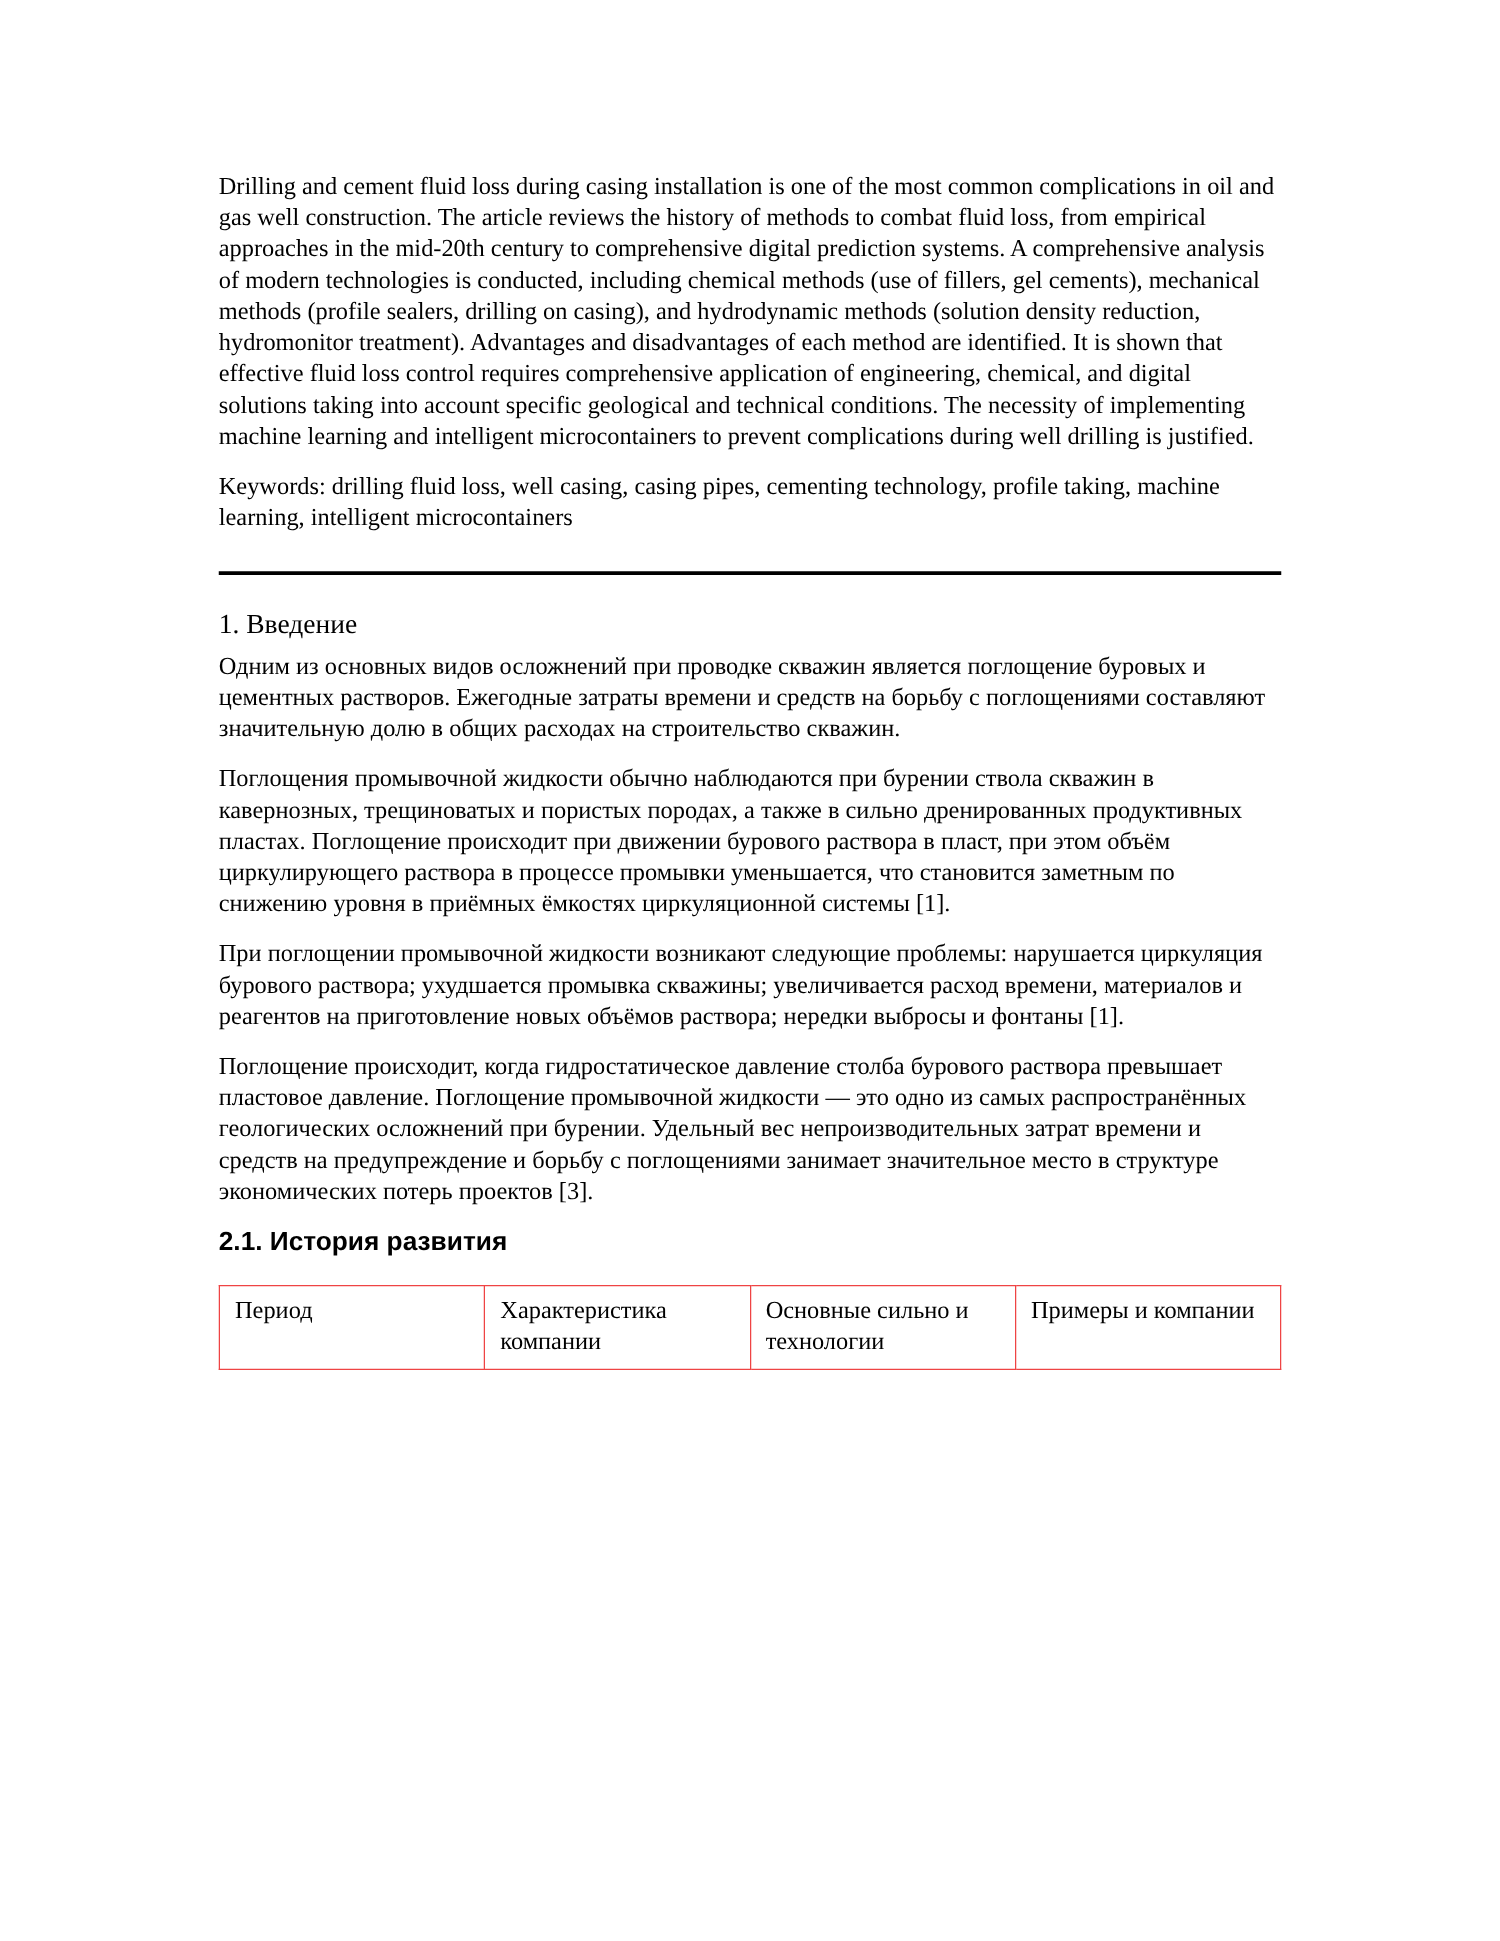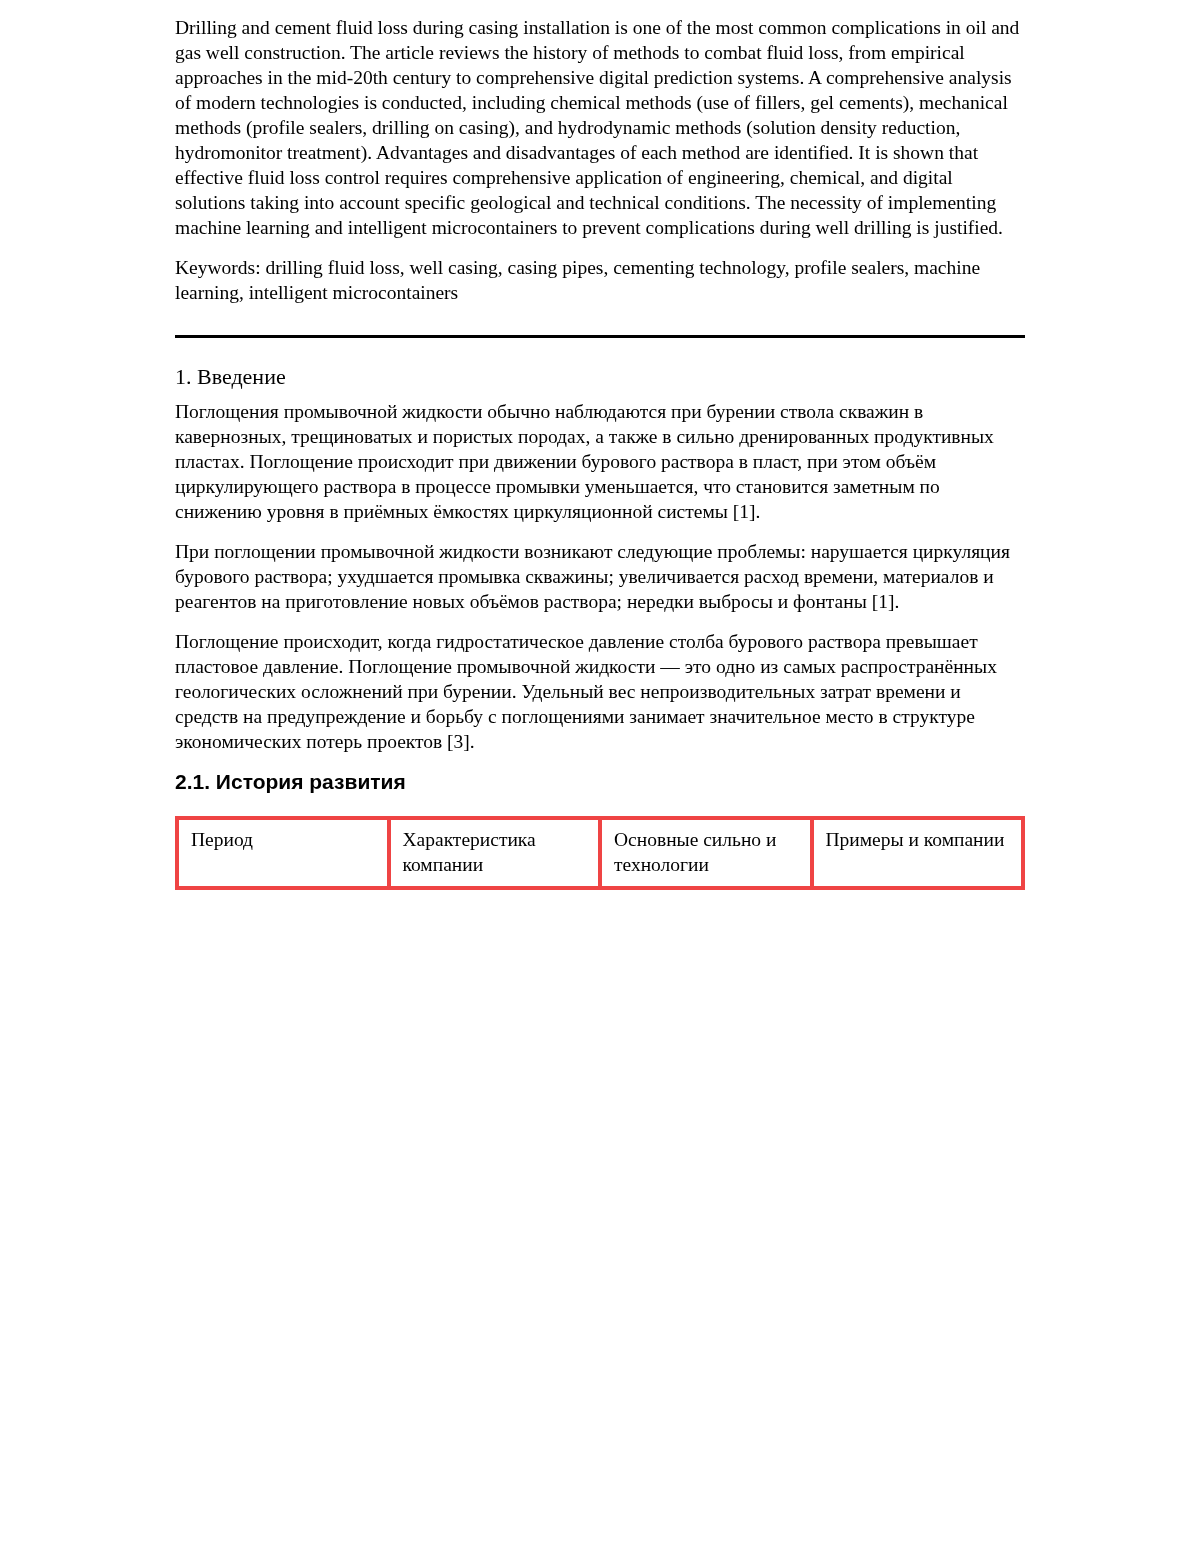--- a/index.html
+++ b/index.html
@@ -9,21 +9,22 @@
   }
   body {
     width: 1200px;
     height: 1553px;
     overflow: hidden;
     font-family: "Liberation Serif", serif;
     color: #000000;
   }
   .page {
     width: 850px;
-    margin: 16px auto;
+    margin: 0 auto;
+    padding-top: 138px;
     box-sizing: border-box;
   }
   .body-text {
     font-family: "Liberation Serif", serif;
     font-size: 19.5px;
     line-height: 1.28;
     margin: 0 0 15px 0;
     text-align: left;
   }
   .keywords strong {
@@ -52,44 +53,45 @@
     font-weight: bold;
     margin: 6px 0 12px 0;
   }
   .history-table {
     border-collapse: collapse;
     table-layout: fixed;
     width: 100%;
     margin-top: 22px;
   }
   .history-table th {
-    border: 4px solid #ef4444;
+    border: 1px solid #ef4444;
     font-family: "Liberation Serif", serif;
     font-size: 19.5px;
     font-weight: normal;
     line-height: 1.28;
     text-align: left;
     vertical-align: top;
     padding: 8px 12px;
     height: 50px;
   }
 </style>
 </head>
 <body>
 
 <div class="page">
 
   <p class="body-text">Drilling and cement fluid loss during casing installation is one of the most common complications in oil and gas well construction. The article reviews the history of methods to combat fluid loss, from empirical approaches in the mid-20th century to comprehensive digital prediction systems. A comprehensive analysis of modern technologies is conducted, including chemical methods (use of fillers, gel cements), mechanical methods (profile sealers, drilling on casing), and hydrodynamic methods (solution density reduction, hydromonitor treatment). Advantages and disadvantages of each method are identified. It is shown that effective fluid loss control requires comprehensive application of engineering, chemical, and digital solutions taking into account specific geological and technical conditions. The necessity of implementing machine learning and intelligent microcontainers to prevent complications during well drilling is justified.</p>
 
-  <p class="body-text keywords"><strong>Keywords:</strong><span> drilling fluid loss, well casing, casing pipes, cementing technology, profile sealers, machine learning, intelligent microcontainers</span></p>
+  <p class="body-text keywords"><strong>Keywords:</strong><span> drilling fluid loss, well casing, casing pipes, cementing technology, profile taking, machine learning, intelligent microcontainers</span></p>
 
   <hr class="divider">
 
   <h2 class="serif-heading">1. Введение</h2>
 
+  <p class="body-text">Одним из основных видов осложнений при проводке скважин является поглощение буровых и цементных растворов. Ежегодные затраты времени и средств на борьбу с поглощениями составляют значительную долю в общих расходах на строительство скважин.</p>
 
   <p class="body-text">Поглощения промывочной жидкости обычно наблюдаются при бурении ствола скважин в кавернозных, трещиноватых и пористых породах, а также в сильно дренированных продуктивных пластах. Поглощение происходит при движении бурового раствора в пласт, при этом объём циркулирующего раствора в процессе промывки уменьшается, что становится заметным по снижению уровня в приёмных ёмкостях циркуляционной системы [1].</p>
 
   <p class="body-text">При поглощении промывочной жидкости возникают следующие проблемы: нарушается циркуляция бурового раствора; ухудшается промывка скважины; увеличивается расход времени, материалов и реагентов на приготовление новых объёмов раствора; нередки выбросы и фонтаны [1].</p>
 
   <p class="body-text">Поглощение происходит, когда гидростатическое давление столба бурового раствора превышает пластовое давление. Поглощение промывочной жидкости — это одно из самых распространённых геологических осложнений при бурении. Удельный вес непроизводительных затрат времени и средств на предупреждение и борьбу с поглощениями занимает значительное место в структуре экономических потерь проектов [3].</p>
 
 
   <h3 class="sans-heading-md">2.1. История развития</h3>
 

